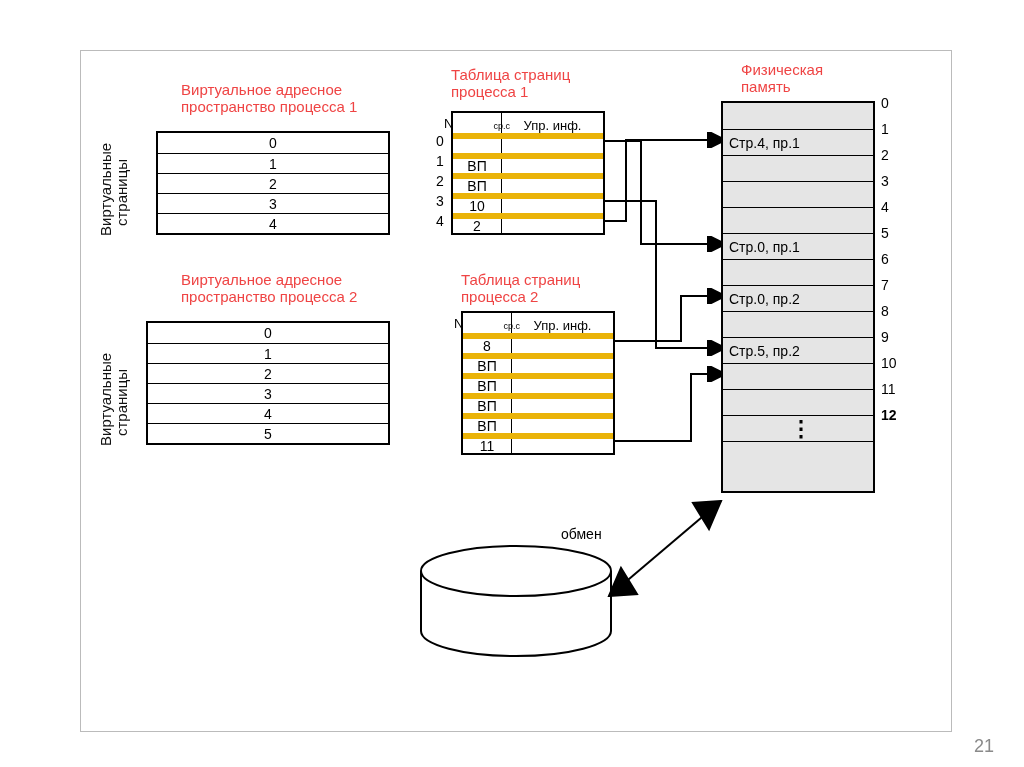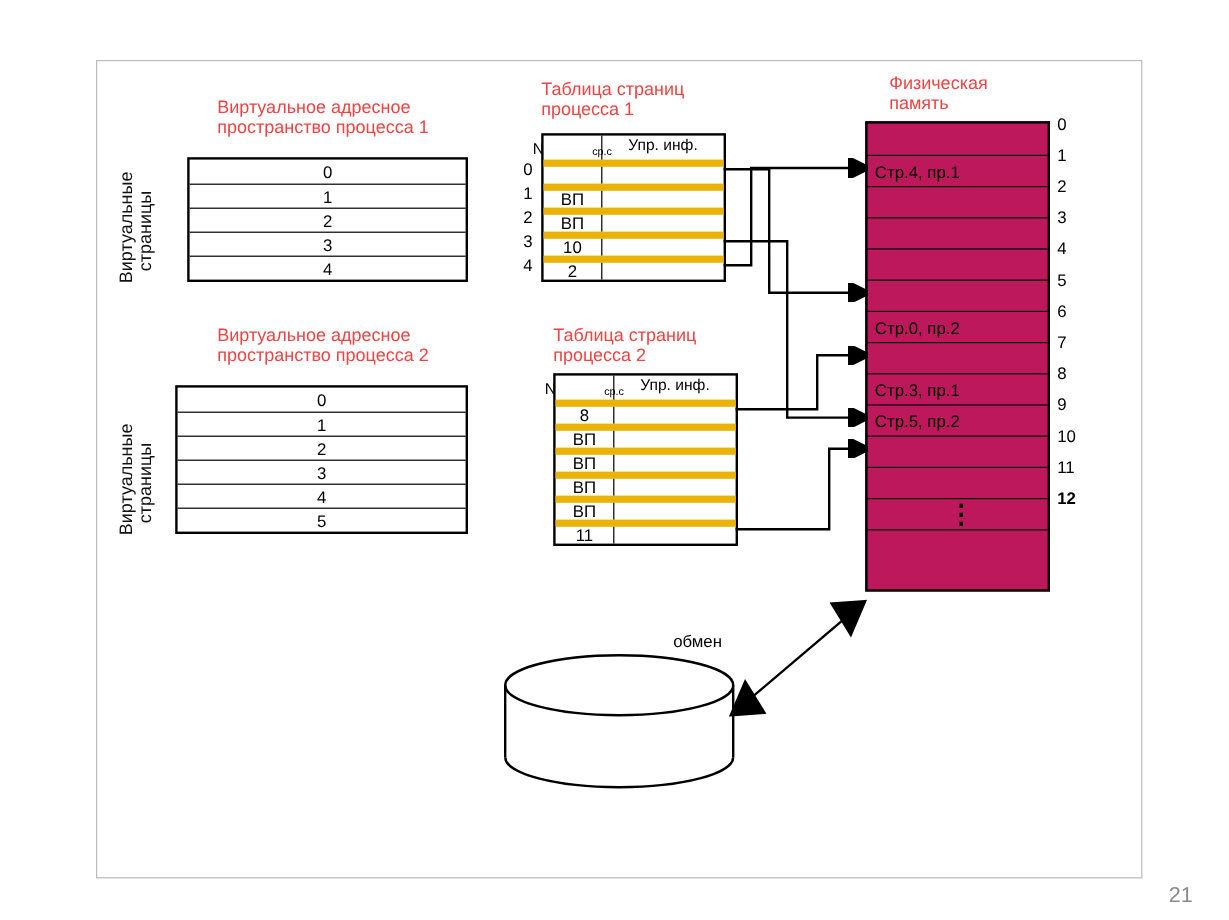--- a/index.html
+++ b/index.html
@@ -58,28 +58,28 @@
   }
   .pt .prow {
     height: 20px;
     border-top: 6px solid #eab308;
     display: flex;
     box-sizing: border-box;
     font-size: 14px;
   }
   .pt .prow:first-child { border-top: none; }
   .pt .c1 { width: 48px; border-right: 1px solid #000; display:flex; align-items:center; justify-content:center; }
-  .pt .c2 { flex:1; display:flex; align-items:flex-start; justify-content:center; }
+  .pt .c2 { flex:1; display:flex; align-items:flex-end; justify-content:center; }
   .pt .hdr { font-size: 13px; }
   .pt .sub { font-size: 9px; position: relative; top: 3px; margin-left: 40px; }
   
   .phys {
     position: absolute;
     border: 2px solid #000;
-    background: #be185d;
+    background: #e5e5e5;
   }
   .phys .frow {
     height: 26px;
     border-top: 1px solid #000;
     display: flex;
     align-items: center;
     padding-left: 6px;
     box-sizing: border-box;
     font-size: 14px;
   }
@@ -311,30 +311,30 @@
     <div class="frow">
         <span></span>
       </div>
     <div class="frow">
         <span></span>
       </div>
     <div class="frow">
         <span></span>
       </div>
     <div class="frow">
+        <span>Стр.0, пр.1</span>
+      </div>
+    <div class="frow">
         <span></span>
       </div>
     <div class="frow">
         <span>Стр.0, пр.2</span>
       </div>
     <div class="frow">
         <span></span>
-      </div>
-    <div class="frow">
-        <span>Стр.3, пр.1</span>
       </div>
     <div class="frow">
         <span>Стр.5, пр.2</span>
       </div>
     <div class="frow">
         <span></span>
       </div>
     <div class="frow">
         <span></span>
       </div>

